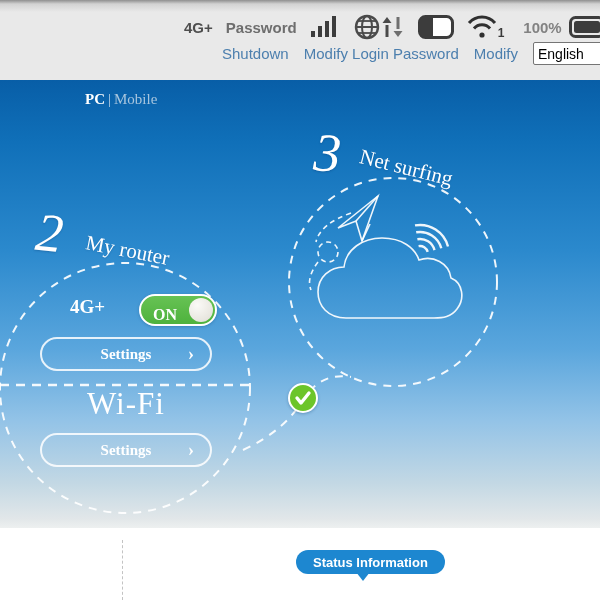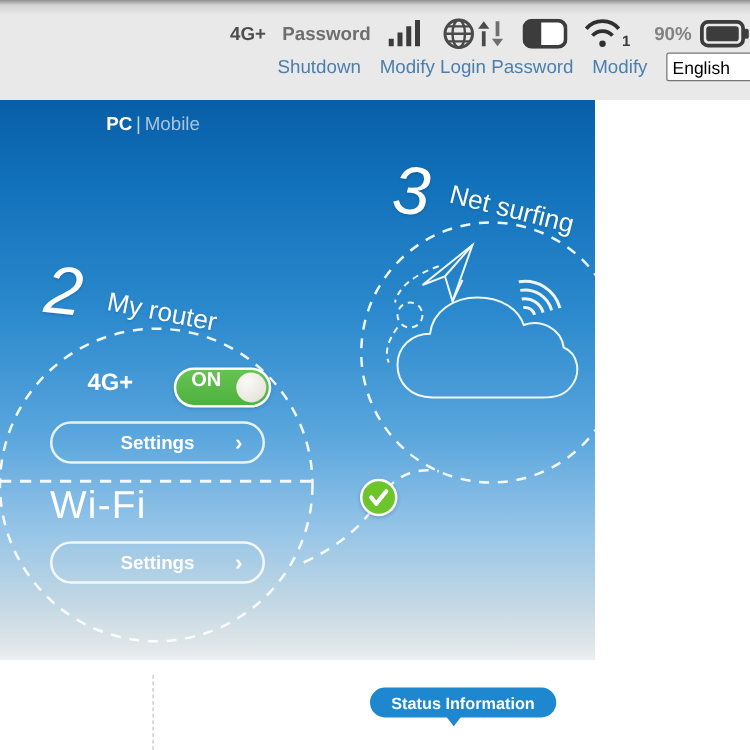--- a/index.html
+++ b/index.html
@@ -14,48 +14,48 @@
   .carrier  { font-size:15px; font-weight:bold; color:#6e6e6e; }
   .pct { font-size:15px; font-weight:bold; color:#828282; margin-left:6px; }
   .wifi-wrap { display:flex; align-items:flex-end; }
   .wifi-count { font-size:12px; font-weight:bold; color:#3a3a3a; margin-left:1px; }
   .row2 { position:absolute; left:222px; top:42px; display:flex; align-items:center; gap:15px; }
   .tlink { font-size:15px; color:#4c7fae; text-decoration:none; cursor:pointer; white-space:nowrap; }
   .lang-select { width:82px; height:23px; font-size:14px; font-family:"Liberation Sans",sans-serif;
     background:#fff; border:1px solid #757575; border-radius:2px; color:#000; }
 
   
-  .main { position:relative; width:476px; height:448px;
-    background:linear-gradient(180deg,#085ea7 0%,#1070b9 14%,#2b89cd 38%,#5aa6dd 60%,#93c3e7 76%,#c3d8e4 90%,#e2e7e9 98%,#edf0f0 100%); }
+  .main { position:relative; width:600px; height:448px;
+    background:linear-gradient(180deg,#085ea7 0%,#1070b9 14%,#2b89cd 38%,#5aa6dd 60%,#93c3e7 76%,#c3d8e4 90%,#e2e7e9 98%,#edf0f0 100%);font-family:Liberation Serif, serif; }
   .main .deco { position:absolute; left:0; top:0; }
   .abs { position:absolute; color:#fff; }
   .view-switch { left:85px; top:11px; font-size:15px; }
   .view-switch .pc { color:#fff; font-weight:bold; cursor:pointer; }
   .view-switch .sep { color:#bcd4e8; margin:0 3px; }
   .view-switch .mobile { color:#a7c5de; cursor:pointer; }
   .step-num { font-size:54px; font-weight:300; font-style:italic; line-height:1; text-shadow:0 1px 2px rgba(0,40,90,.25); }
   .step2 { left:36px; top:126px; transform:rotate(6deg); }
   .step3 { left:314px; top:46px; transform:rotate(4deg); }
   .step-title { font-size:21px; transform:rotate(11deg); transform-origin:left center; text-shadow:0 1px 2px rgba(0,40,90,.2); }
   .t-router { left:86px; top:150px; }
   .t-net { left:360px; top:64px; transform:rotate(14deg); }
   .label-4g { left:70px; top:216px; font-size:19px; font-weight:bold; }
   .toggle { left:139px; top:214px; width:78px; height:32px; border-radius:17px;
     background:linear-gradient(180deg,#67c254 0,#4eb23d 100%); border:2px solid #fff; cursor:pointer;
-    display:flex; align-items:flex-start; box-shadow:0 1px 3px rgba(0,50,100,.25); }
+    display:flex; align-items:flex-end; box-shadow:0 1px 3px rgba(0,50,100,.25); }
   .toggle .on-label { color:#fff; font-size:16px; font-weight:bold; margin-left:12px; }
   .toggle .knob { position:absolute; right:2px; top:2px; width:24px; height:24px; border-radius:50%;
     background:radial-gradient(circle at 35% 30%,#fbfaf7 0,#e8e6df 70%,#d8d6cd 100%); }
   .settings-btn { width:172px; height:34px; border:2px solid rgba(255,255,255,.85); border-radius:18px;
     display:flex; align-items:center; justify-content:center; cursor:pointer; color:#fff; }
   .settings-btn .s-label { font-size:15px; font-weight:bold;text-align:right; }
   .settings-btn .s-chev { position:absolute; right:16px; font-size:18px; font-weight:bold; line-height:1; }
   .sb1 { left:40px; top:257px; }
   .sb2 { left:40px; top:353px; }
-  .wifi-title { left:40px; top:306px; width:172px; font-size:31px; font-weight:300; letter-spacing:1px; }
+  .wifi-title { left:40px; top:306px; width:172px; text-align:center; font-size:31px; font-weight:300; letter-spacing:1px; }
   .cloud-text { left:320px; top:171px; width:146px; text-align:center; font-size:16px; line-height:25px; }
   .checkmark { left:288px; top:303px; width:30px; height:30px; border-radius:50%;
     background:#6cc52a; border:2px solid #fff; display:flex; align-items:center; justify-content:center;
     box-shadow:0 1px 3px rgba(0,50,100,.3); }
 
   
   .footer { position:relative; width:600px; height:72px; background:#fff; }
   .v-dash { position:absolute; left:122px; top:12px; height:60px; border-left:1px dashed #c3c3c3; }
   .status-pill { position:absolute; left:296px; top:22px; height:23px; padding:12px 17px; border-radius:12px;
     background:#1d87d0; color:#fff; font-size:13px; font-weight:bold; display:flex; align-items:center; cursor:pointer; }
@@ -95,21 +95,21 @@
         <path d="M7 1.5 H15 V22.5 H7 A 5.5 5.5 0 0 1 1.5 17 V7 A 5.5 5.5 0 0 1 7 1.5 Z" fill="#3c3c3c"></path>
       </svg>
       <span class="wifi-wrap">
         <svg width="30" height="26" viewBox="0 0 30 26">
           <path d="M2 9 A 17 17 0 0 1 28 9" fill="none" stroke="#303030" stroke-width="3"></path>
           <path d="M7 14.5 A 10.5 10.5 0 0 1 23 14.5" fill="none" stroke="#303030" stroke-width="3"></path>
           <circle cx="15" cy="21" r="2.6" fill="#303030"></circle>
         </svg>
         <span class="wifi-count">1</span>
       </span>
-      <span class="pct">90%</span>
+      <span class="pct">100%</span>
       <svg width="40" height="24" viewBox="0 0 40 24" style="margin-left:-6px;">
         <rect x="1.5" y="2.5" width="33" height="19" rx="5" fill="none" stroke="#3c3c3c" stroke-width="3"></rect>
         <rect x="5" y="6" width="26" height="12" rx="2.5" fill="#3c3c3c"></rect>
         <rect x="35.5" y="8" width="3.5" height="8" rx="1.5" fill="#3c3c3c"></rect>
       </svg>
     </div>
     <div class="row2">
       <a class="tlink">Shutdown</a>
       <a class="tlink">Modify Login Password</a>
       <a class="tlink">Modify</a>

